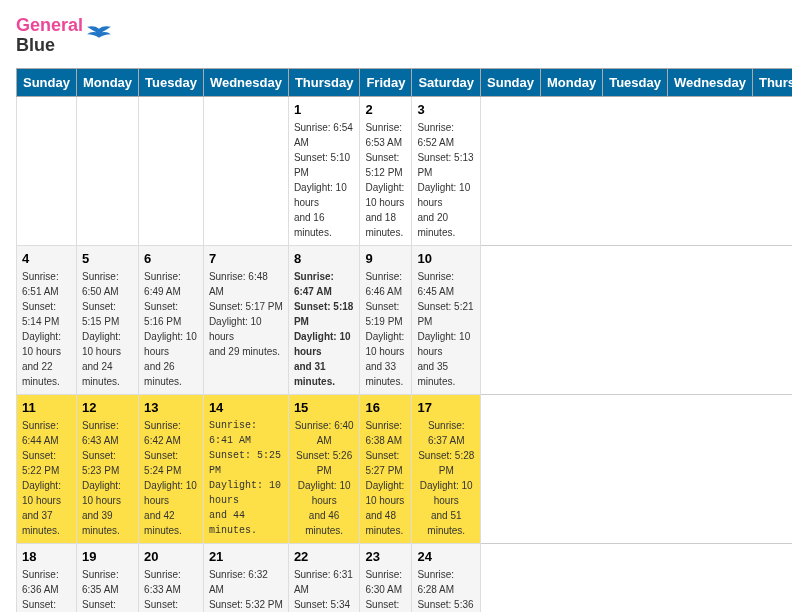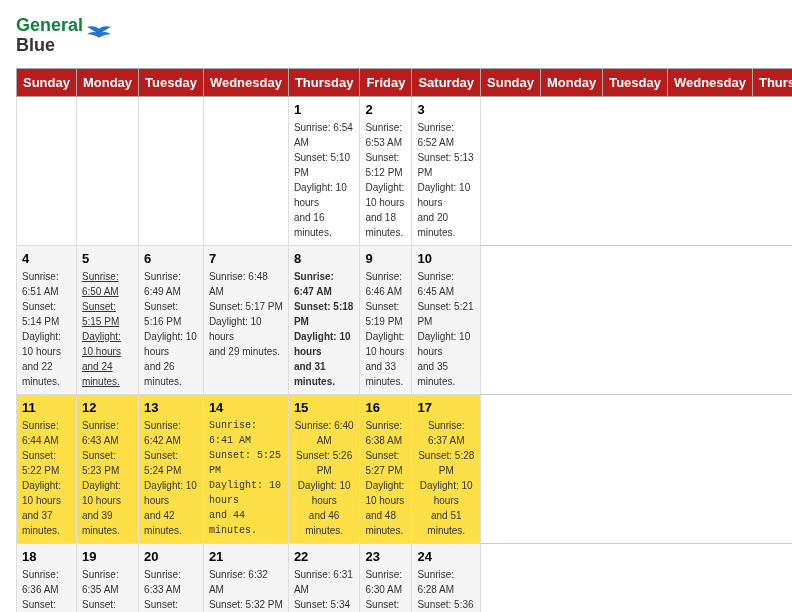--- a/index.html
+++ b/index.html
@@ -21,21 +21,21 @@
       align-items: center;
       gap: 2px;
     }
     .logo-text {
       font-size: 18px;
       font-weight: bold;
       color: #333;
       line-height: 1.1;
     }
     .logo-text span {
-      color: #15803d;
+      color: #ec4899;
     }
     .logo-bird {
       width: 28px;
       height: 22px;
     }
     .title-area {
       text-align: right;
     }
     .main-title {
       font-size: 36px;
@@ -45,21 +45,21 @@
     .subtitle {
       font-size: 16px;
       color: #333;
     }
     table {
       width: 100%;
       border-collapse: collapse;
       font-size: 11px;
     }
     thead tr th {
-      background-color: #b91c1c;
+      background-color: #0369a1;
       color: #fff;
       text-align: right;
       padding: 6px 6px;
       font-size: 13px;
       font-weight: bold;
       border: 1px solid #aaa;
     }
     tbody tr {
       border-bottom: 1px solid #ccc;
     }
@@ -161,21 +161,21 @@
       <tr class="week-row-2">
         <td>
           <span class="day-num">4</span>
           <div class="day-info" style="white-space: pre-line;">Sunrise: 6:51 AM
 Sunset: 5:14 PM
 Daylight: 10 hours
 and 22 minutes.</div>
         </td>
         <td>
           <span class="day-num">5</span>
-          <div class="day-info" style="white-space: pre-line; text-decoration: underline;">Sunrise: 6:50 AM
+          <div class="day-info" style="white-space: pre-line;">Sunrise: 6:50 AM
 Sunset: 5:15 PM
 Daylight: 10 hours
 and 24 minutes.</div>
         </td>
         <td>
           <span class="day-num">6</span>
           <div class="day-info" style="white-space: pre-line;">Sunrise: 6:49 AM
 Sunset: 5:16 PM
 Daylight: 10 hours
 and 26 minutes.</div>

